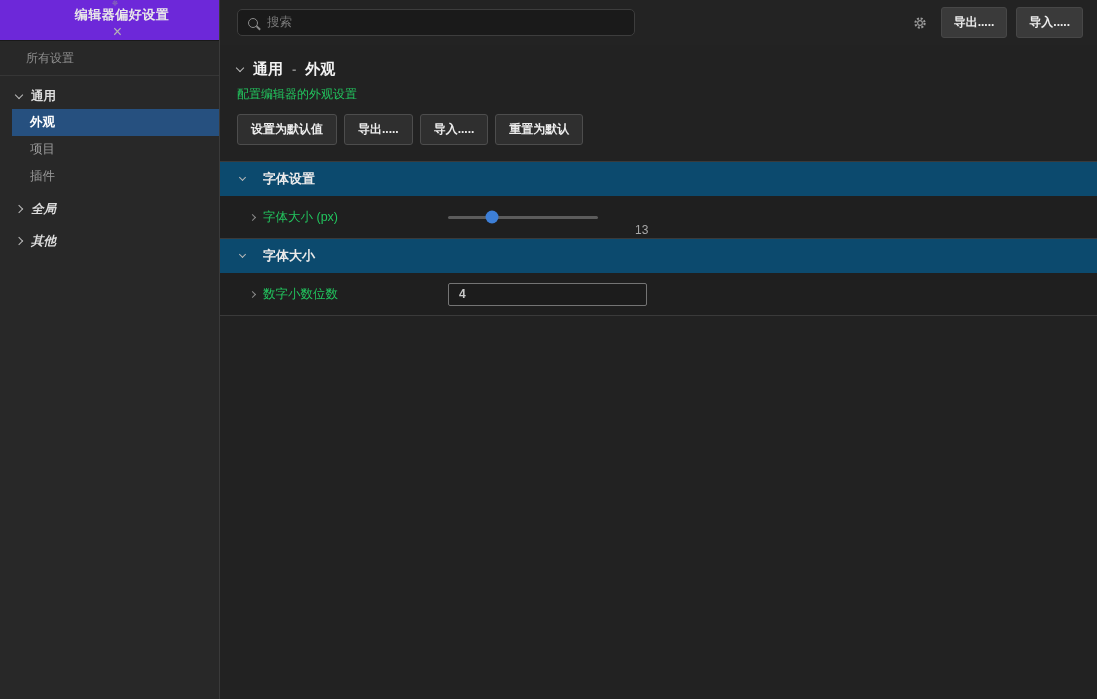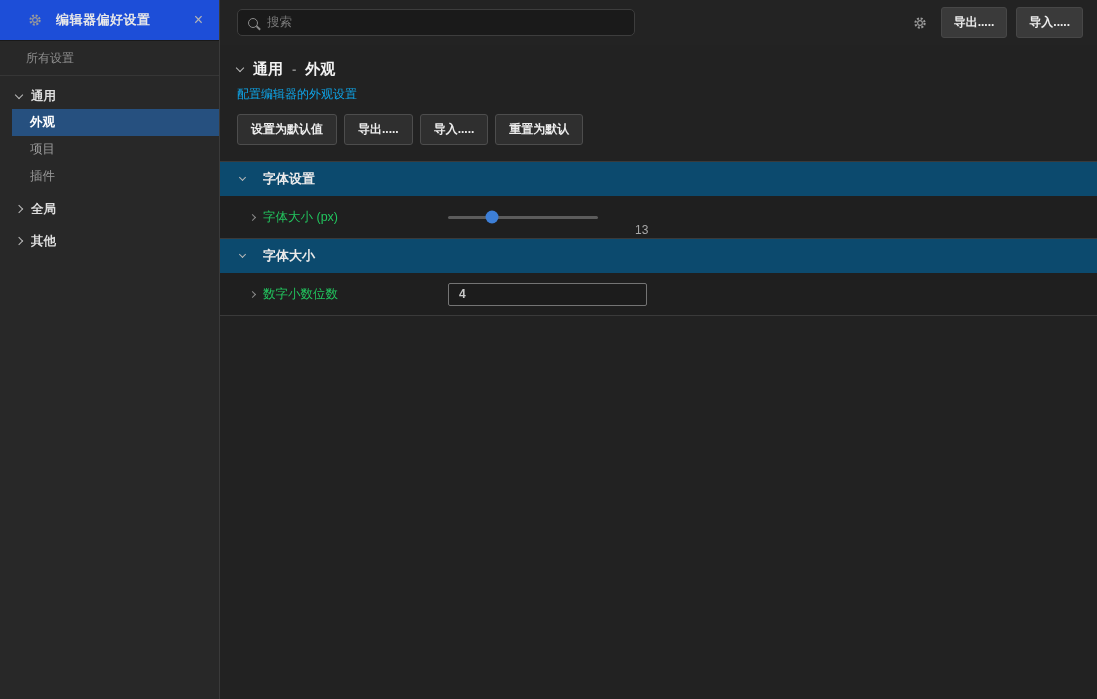--- a/index.html
+++ b/index.html
@@ -2,27 +2,27 @@
 <html><head>
 <meta charset="utf-8">
 <style>
   * { margin:0; padding:0; box-sizing:border-box; }
   html,body { background:#1a1a1a; }
   body { font-family:"Liberation Sans","DejaVu Sans",sans-serif; overflow:hidden; }
   .app { width:1097px; height:699px; display:flex; background:#222; color:#e8e8e8; }
 
   
   .sidebar { width:220px; min-width:220px; background:#282828; border-right:1px solid #3a3a3a; display:flex; flex-direction:column; }
-  .sidebar-header { height:41px; display:flex; align-items:center; padding:0 12px 0 28px; background:#1d4ed8; border-bottom:1px solid #191919; }
+  .sidebar-header { height:41px; display:flex; align-items:center; padding:0 12px 0 28px; background:#6d28d9; border-bottom:1px solid #191919;flex-direction:column; }
   .sidebar-header .title { flex:1; font-weight:bold; font-size:13px; color:#e8e8e8; margin-left:9px; letter-spacing:.5px; }
   .close-x { color:#b5b5b5; font-size:16px; cursor:pointer; padding:0 4px; line-height:1; }
   .all-settings { height:35px; display:flex; align-items:center; padding-left:26px; color:#8f8f8f; font-size:12px; border-bottom:1px solid #363636; }
   .tree { padding-top:7px; flex:1; }
   .tree-group { height:26px; display:flex; align-items:center; padding-left:16px; gap:9px; color:#dedede; font-weight:bold; font-size:12.5px; cursor:pointer; }
-  .tree-group.spaced { margin-top:6px; }
+  .tree-group.spaced { margin-top:6px;font-style:italic; }
   .tree-item { height:27px; display:flex; align-items:center; padding-left:30px; color:#9a9a9a; font-size:12.5px; cursor:pointer; }
   .tree-item.selected { background:#26507f; color:#ffffff; font-weight:bold; margin-left:12px; padding-left:18px; }
 
   
   .chev { display:inline-block; width:6px; height:6px; border-right:1.5px solid #b9b9b9; border-bottom:1.5px solid #b9b9b9; }
   .chev.down { transform:rotate(45deg); margin-top:-3px; }
   .chev.right { transform:rotate(-45deg); }
   .chev.dim { border-color:#8a8a8a; }
   .chev.small { width:5px; height:5px; }
 
@@ -35,21 +35,21 @@
   .search input { flex:1; background:transparent; border:none; outline:none; color:#cccccc; font-size:12.5px; font-family:Liberation Serif, serif; }
   .search input::placeholder { color:#787878; }
   .topbar-right { margin-left:auto; display:flex; align-items:center; gap:9px; }
   .gear-svg { display:block; margin-right:5px; cursor:pointer; }
   .btn { background:#2f2f2f; border:1px solid #4d4d4d; border-radius:3px; color:#ededed; font-weight:bold; font-size:12px; padding:6px 13px; font-family:inherit; cursor:pointer; white-space:nowrap; }
   .btn.top { background:#3a3a3a; border-color:#474747; padding:6px 12px; }
 
   .breadcrumb { display:flex; align-items:center; padding:15px 0 0 17px; gap:10px; }
   .breadcrumb .crumb { font-size:15px; font-weight:bold; color:#f2f2f2; }
   .breadcrumb .dash { color:#8a8a8a; font-size:13px; font-weight:bold; margin:0 -1px; }
-  .description { padding:7px 0 0 17px; color:#0ea5e9; font-size:12px; }
+  .description { padding:7px 0 0 17px; color:#22c55e; font-size:12px; }
   .actions { display:flex; gap:7px; padding:11px 0 16px 17px; }
 
   .section-header { height:35px; background:#0c4a6e; border-top:1px solid #3a3a3a; display:flex; align-items:center; padding-left:20px; gap:18px; }
   .section-header .sec-title { font-weight:bold; font-size:13px; color:#eaeaea; }
   .setting-row { height:42px; background:#1f1f1f; display:flex; align-items:center; padding-left:30px; }
   .label-col { width:198px; display:flex; align-items:center; gap:8px; }
   .row-label { color:#22c55e; font-size:12.5px; }
 
   .slider-wrap { display:flex; align-items:center; }
   .slider { position:relative; width:150px; height:3px; background:#5c5c5c; border-radius:2px; cursor:pointer; }

